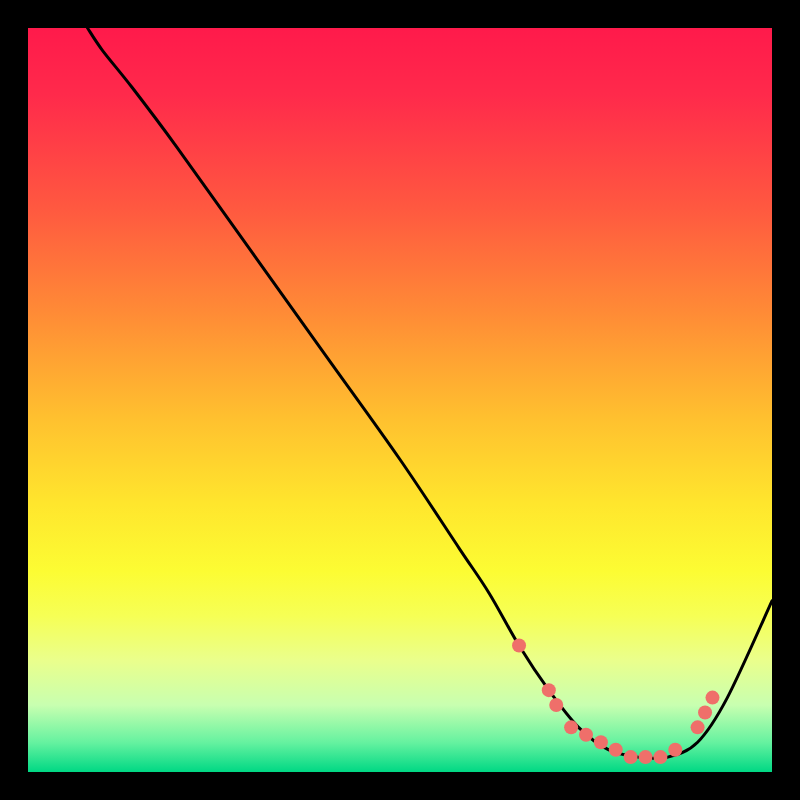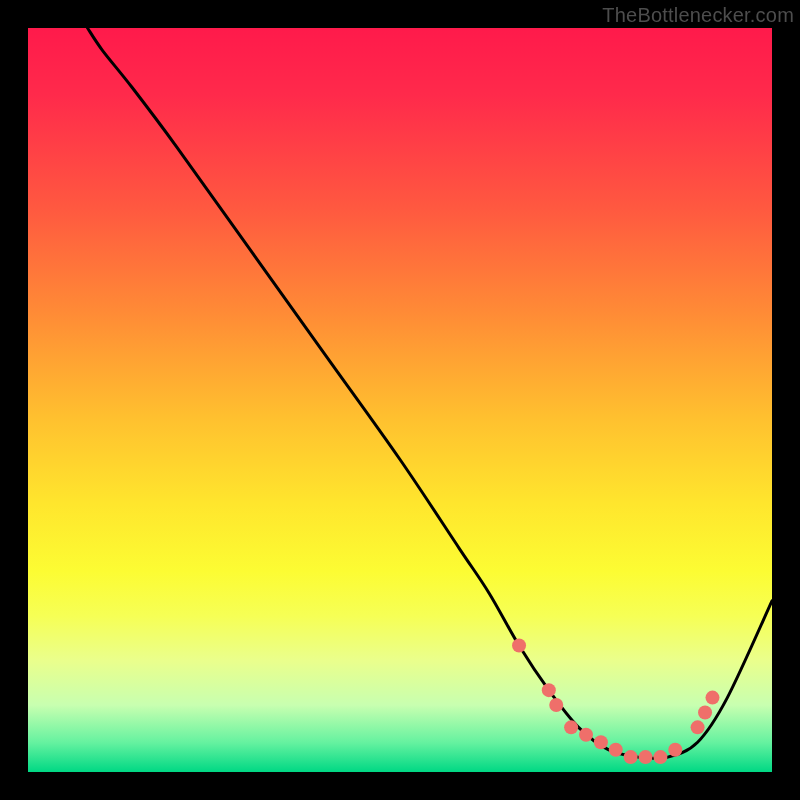--- a/index.html
+++ b/index.html
@@ -55,21 +55,20 @@
     top: 0;
     width: 744px;
     height: 744px;
     overflow: visible;
   }
 </style>
 </head>
 <body>
 
 <div class="frame">
-  <div class="watermark">TheBottlenecker.com</div>
 
   <div class="plot">
     <svg class="curve" viewBox="0 0 744 744" preserveAspectRatio="none">
       <path id="curve-path" fill="none" stroke="#000" stroke-width="3" stroke-linejoin="round" stroke-linecap="round" d="M 59.52 0 C 62 3.720000000000008, 66.96000000000001 12.400000000000054, 74.4 22.32000000000005 C 81.84 32.240000000000045, 91.76 43.39999999999998, 104.16000000000001 59.51999999999998 C 116.56000000000002 75.63999999999999, 128.96 91.76000000000006, 148.8 119.04000000000008 C 168.64000000000001 146.32000000000008, 198.39999999999998 188.48000000000008, 223.2 223.20000000000005 C 248 257.92, 272.8 292.64, 297.6 327.35999999999996 C 322.40000000000003 362.0799999999999, 349.68 399.28000000000003, 372 431.52000000000004 C 394.32 463.76000000000005, 416.64 498.47999999999996, 431.52 520.8 C 446.4 543.12, 451.35999999999996 549.32, 461.28 565.44 C 471.2 581.5600000000001, 481.12 601.4, 491.04 617.52 C 500.96000000000004 633.64, 510.88 648.52, 520.8 662.16 C 530.7199999999999 675.8, 540.6399999999999 689.44, 550.56 699.36 C 560.48 709.28, 570.4000000000001 716.7199999999999, 580.32 721.68 C 590.24 726.64, 600.16 727.88, 610.0799999999999 729.12 C 619.9999999999999 730.36, 629.9200000000001 731.6, 639.84 729.12 C 649.76 726.64, 659.6800000000001 724.16, 669.6 714.24 C 679.52 704.32, 686.96 693.1600000000001, 699.36 669.6 C 711.76 646.04, 736.56 589, 744 572.88"></path>
       <g id="markers-group">
           <circle cx="491.04" cy="617.52" r="7" fill="#ef6f6a"></circle>
           <circle cx="520.8" cy="662.16" r="7" fill="#ef6f6a"></circle>
           <circle cx="528.24" cy="677.04" r="7" fill="#ef6f6a"></circle>
           <circle cx="543.12" cy="699.36" r="7" fill="#ef6f6a"></circle>
           <circle cx="558" cy="706.8" r="7" fill="#ef6f6a"></circle>

